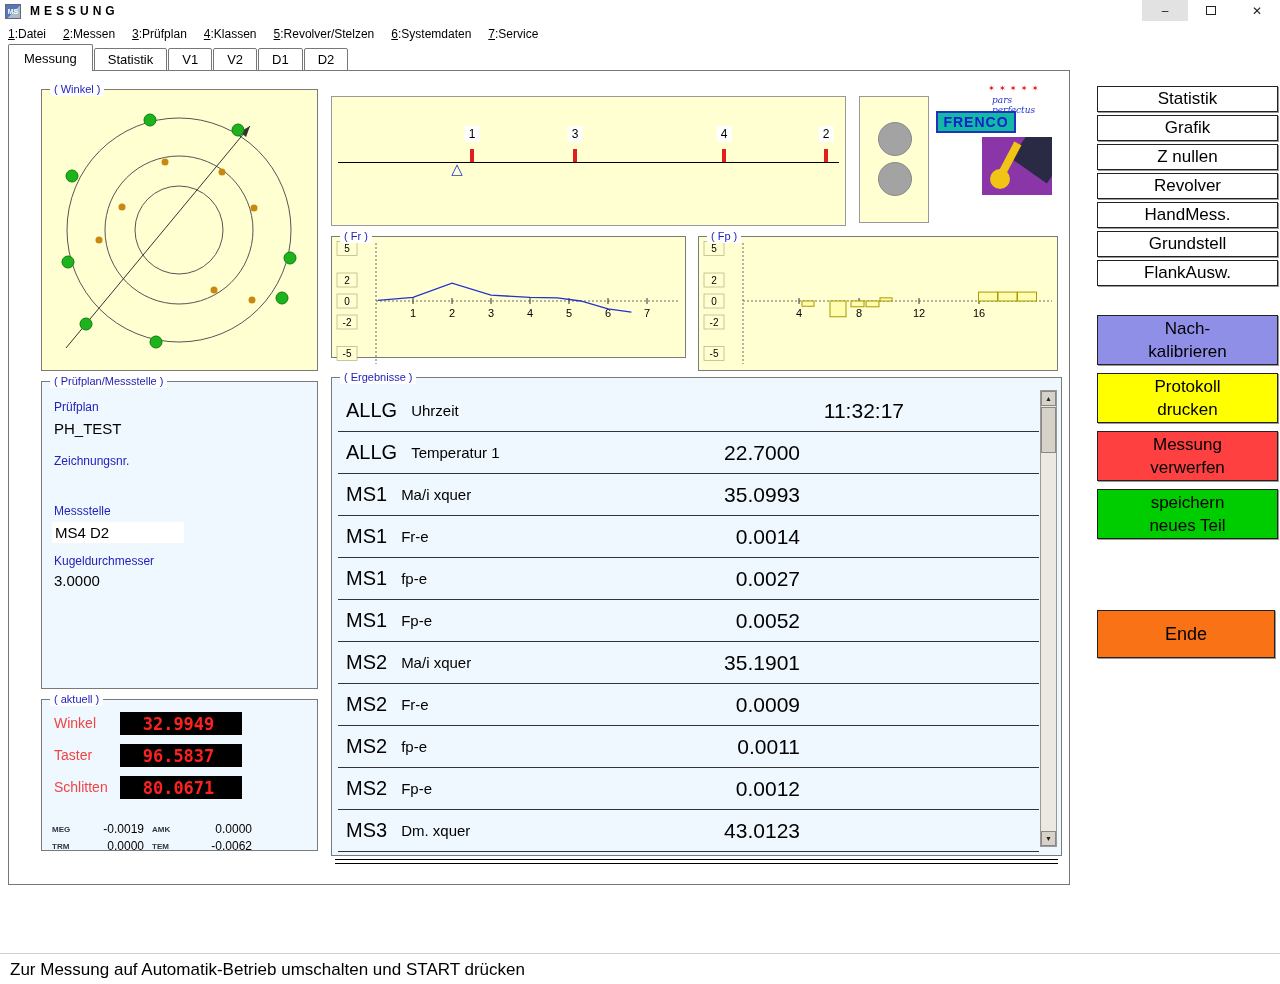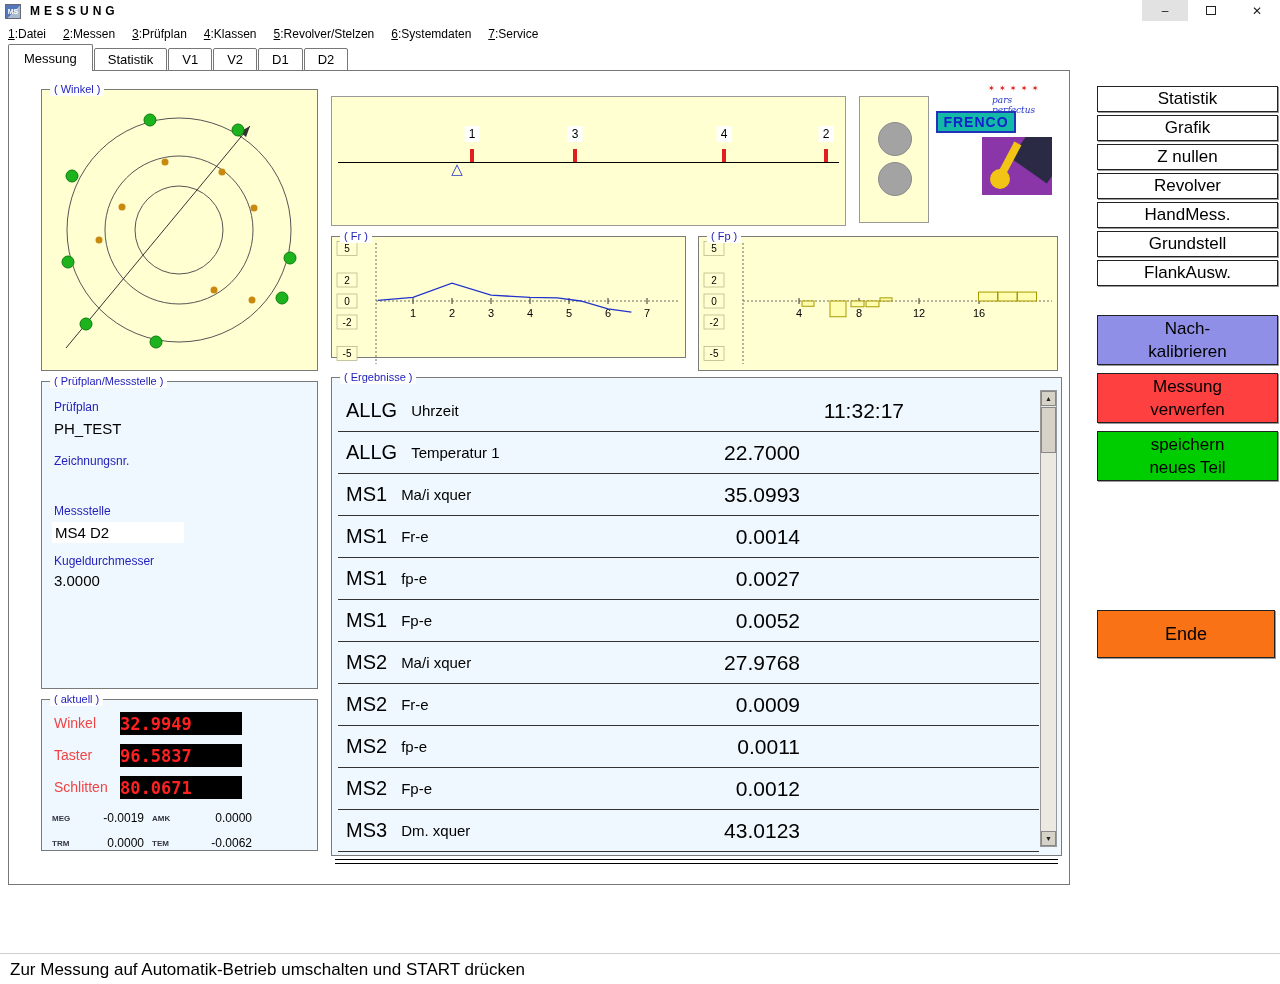--- a/index.html
+++ b/index.html
@@ -76,22 +76,22 @@
 .res-row.time .res-value{right:135px}
 .vscroll{position:absolute;right:4px;top:12px;bottom:8px;width:17px;background:#ece9e2;border:1px solid #999}
 .scroll-btn{position:absolute;left:0;width:15px;height:15px;background:#d6d2c8;border:1px solid #888;font-size:7px;display:flex;align-items:center;justify-content:center;cursor:pointer;color:#222}
 .scroll-up{top:0}
 .scroll-down{bottom:0}
 .scroll-thumb{position:absolute;left:0;top:16px;width:15px;height:46px;background:#d6d2c8;border:1px solid #888;cursor:pointer}
 
 
 .akt-row{position:absolute;left:12px;width:253px;height:24px}
 .akt-label{position:absolute;left:0;top:3px;color:#ef4444;font-size:14px}
-.akt-led{position:absolute;left:66px;top:0;width:122px;height:23px;background:#000;color:#ff2020;font-family:"DejaVu Sans Mono",monospace;font-size:17px;font-weight:bold;text-align:left;padding:2px 5px 0 0}
-.akt-mini{position:absolute;left:10px;top:111px;width:250px;display:grid;grid-template-columns:28px 72px 32px 76px;row-gap:11px;align-items:center}
+.akt-led{position:absolute;left:66px;top:0;width:122px;height:23px;background:#000;color:#ff2020;font-family:"DejaVu Sans Mono",monospace;font-size:17px;font-weight:bold;text-align:center;padding:2px 5px 0 0}
+.akt-mini{position:absolute;left:10px;top:122px;width:250px;display:grid;grid-template-columns:28px 72px 32px 76px;row-gap:3px;align-items:center}
 .mini-label{font-size:8px;color:#334;font-weight:bold}
 .mini-value{font-size:12px;text-align:right;padding-right:8px}
 
 
 .rightcol{position:absolute;left:1097px;top:86px;width:181px;height:880px}
 .btn-plain{width:100%;height:26px;margin-bottom:3px;background:#fff;border:1px solid #222;box-shadow:1px 1px 0 #999;font-size:17px;display:flex;align-items:center;justify-content:center;cursor:pointer}
 .colored-wrap{margin-top:29px}
 .btn-colored{width:100%;height:50px;margin-bottom:8px;border:1px solid #222;box-shadow:1px 1px 0 #999;font-size:17px;line-height:23px;display:flex;flex-direction:column;align-items:center;justify-content:center;cursor:pointer}
 .btn-ende{position:absolute;left:0;top:524px;width:178px;height:48px;background:#f97316;border:1px solid #222;box-shadow:1px 1px 0 #999;font-size:18px;display:flex;align-items:center;justify-content:center;cursor:pointer}
 
@@ -295,21 +295,21 @@
           <span class="res-value">0.0027</span>
         </div>
         <div class="res-row">
           <span class="res-prefix">MS1</span>
           <span class="res-name">Fp-e</span>
           <span class="res-value">0.0052</span>
         </div>
         <div class="res-row">
           <span class="res-prefix">MS2</span>
           <span class="res-name">Ma/i xquer</span>
-          <span class="res-value">27.9768</span>
+          <span class="res-value">35.1901</span>
         </div>
         <div class="res-row">
           <span class="res-prefix">MS2</span>
           <span class="res-name">Fr-e</span>
           <span class="res-value">0.0009</span>
         </div>
         <div class="res-row">
           <span class="res-prefix">MS2</span>
           <span class="res-name">fp-e</span>
           <span class="res-value">0.0011</span>
@@ -372,20 +372,24 @@
       <div class="btn-plain">Revolver</div>
       <div class="btn-plain">HandMess.</div>
       <div class="btn-plain">Grundstell</div>
       <div class="btn-plain">FlankAusw.</div>
     </div>
   <div class="colored-wrap">
       <div class="btn-colored" style="background: rgb(143, 143, 232);">
         <span>Nach-</span>
         <span>kalibrieren</span>
       </div>
+      <div class="btn-colored" style="background: rgb(255, 255, 0);">
+        <span>Protokoll</span>
+        <span>drucken</span>
+      </div>
       <div class="btn-colored" style="background: rgb(255, 64, 64);">
         <span>Messung</span>
         <span>verwerfen</span>
       </div>
       <div class="btn-colored" style="background: rgb(0, 205, 0);">
         <span>speichern</span>
         <span>neues Teil</span>
       </div>
     </div>
   <div class="btn-ende">Ende</div>

